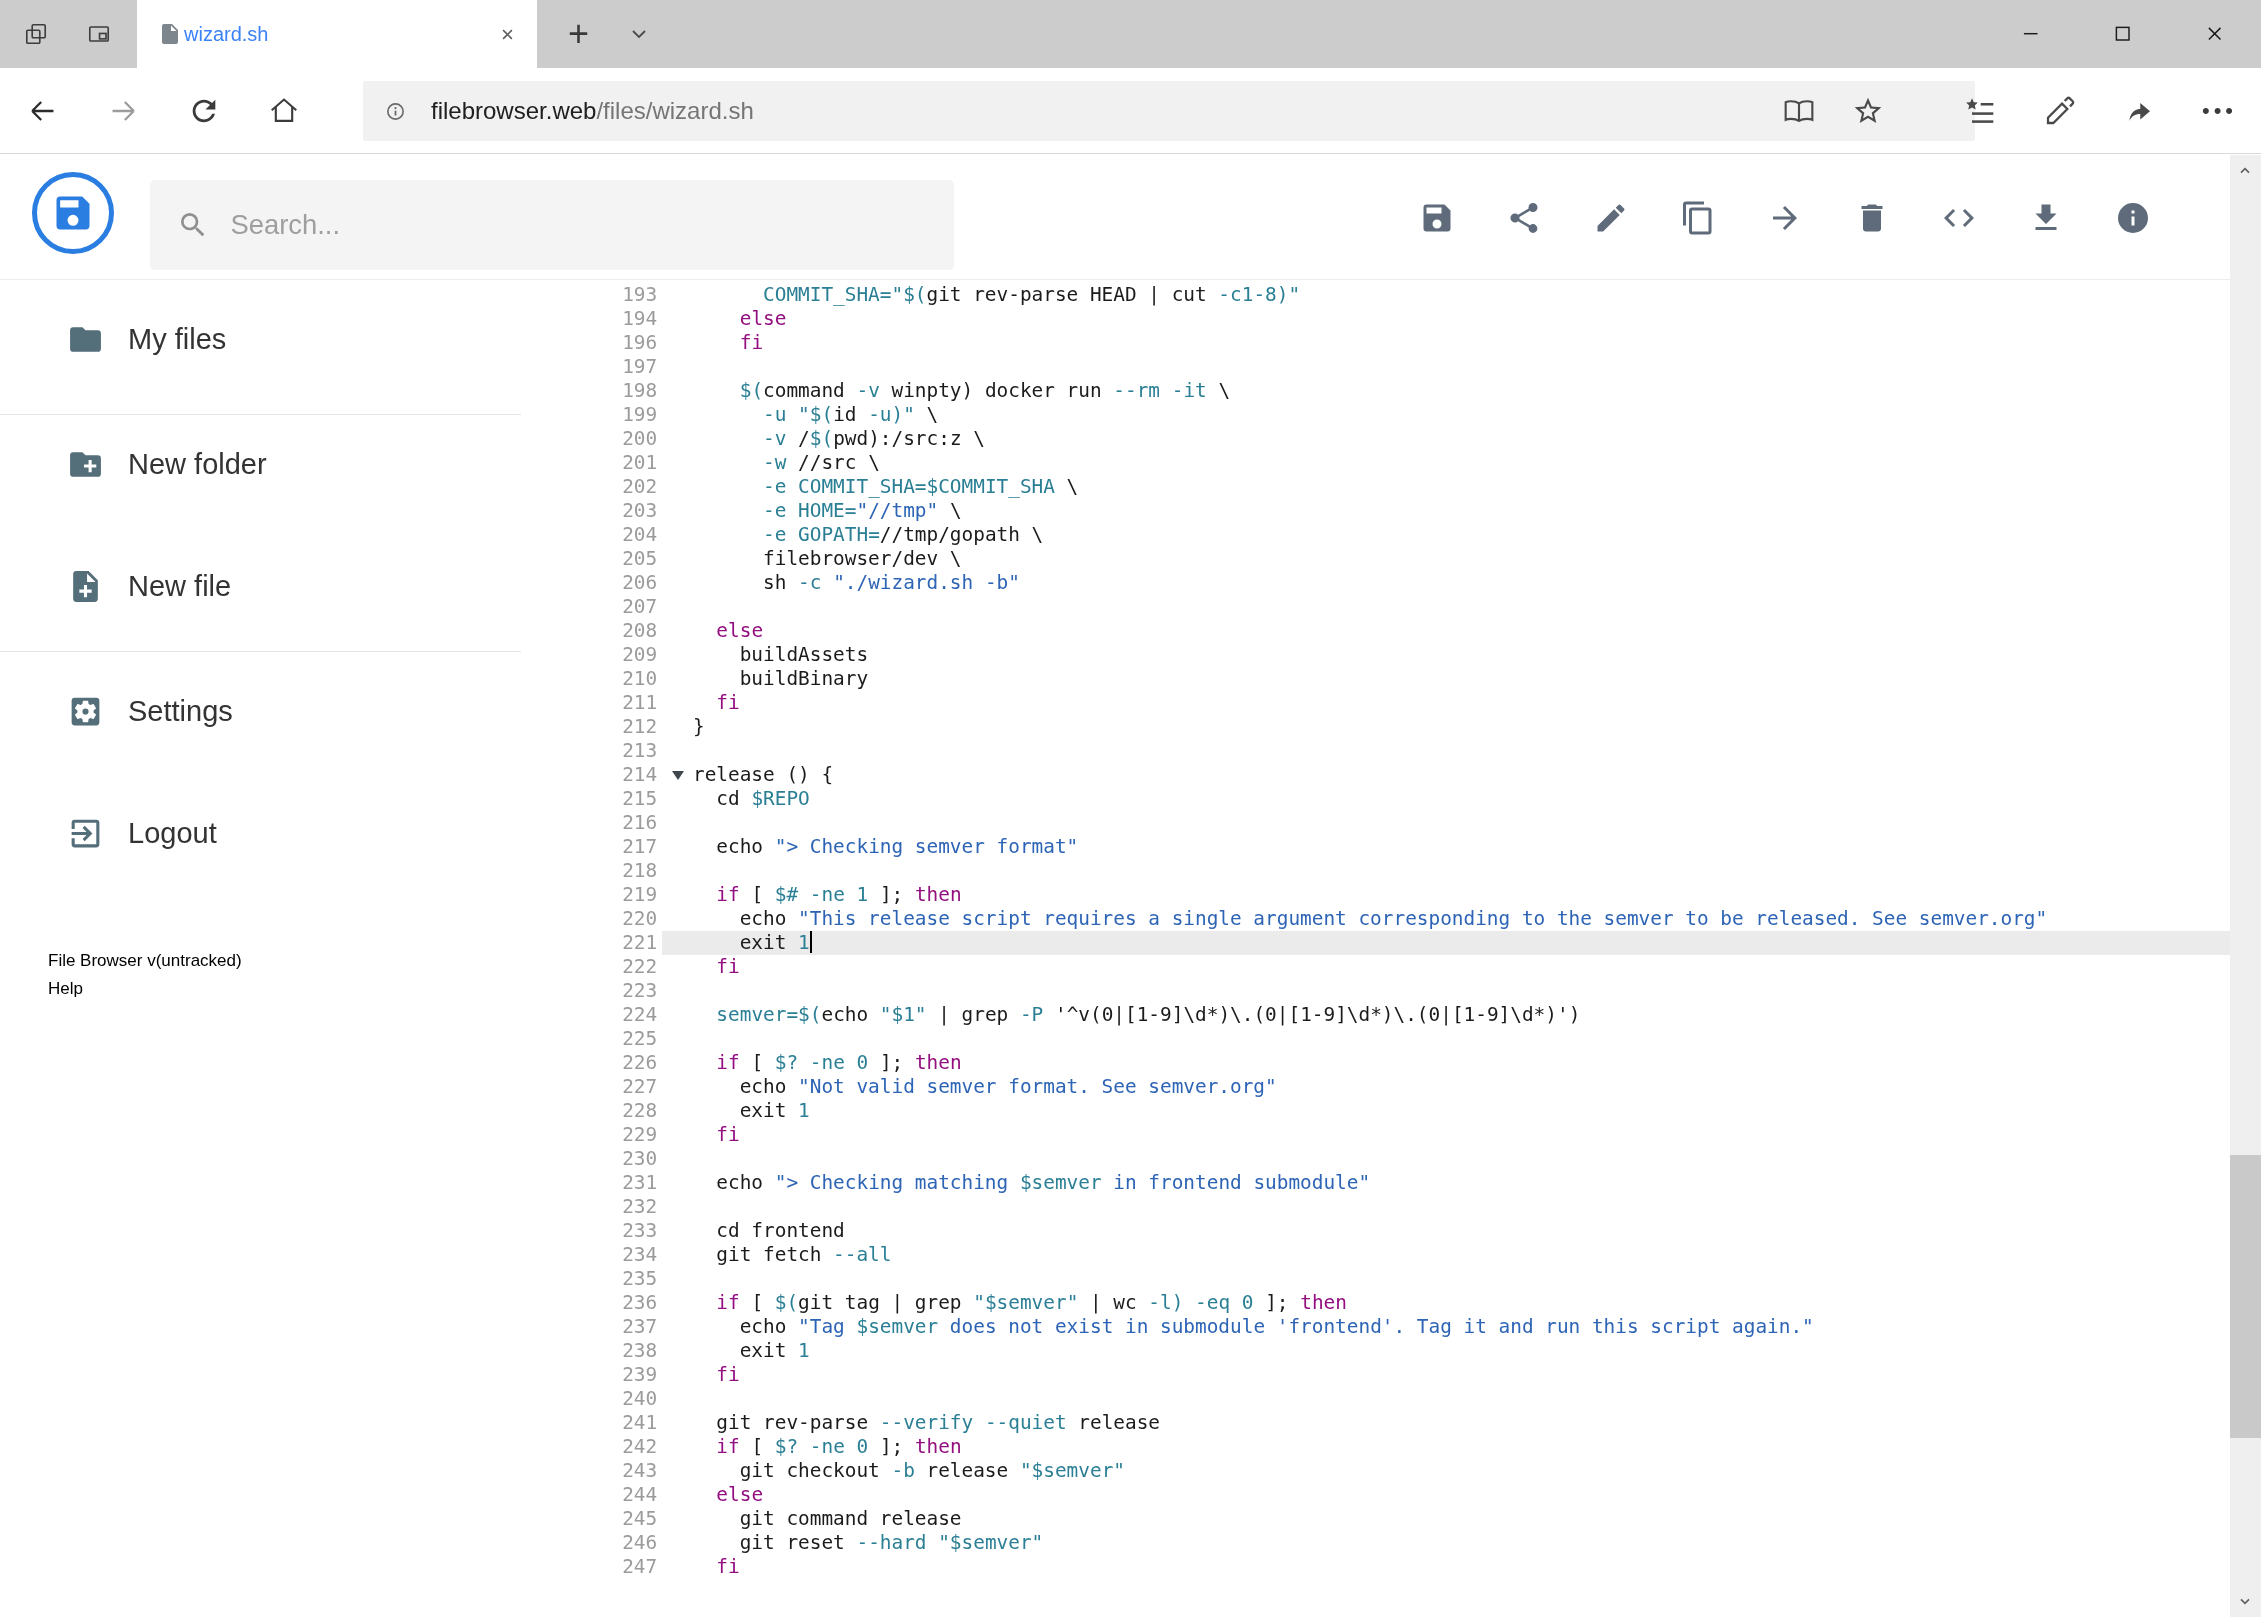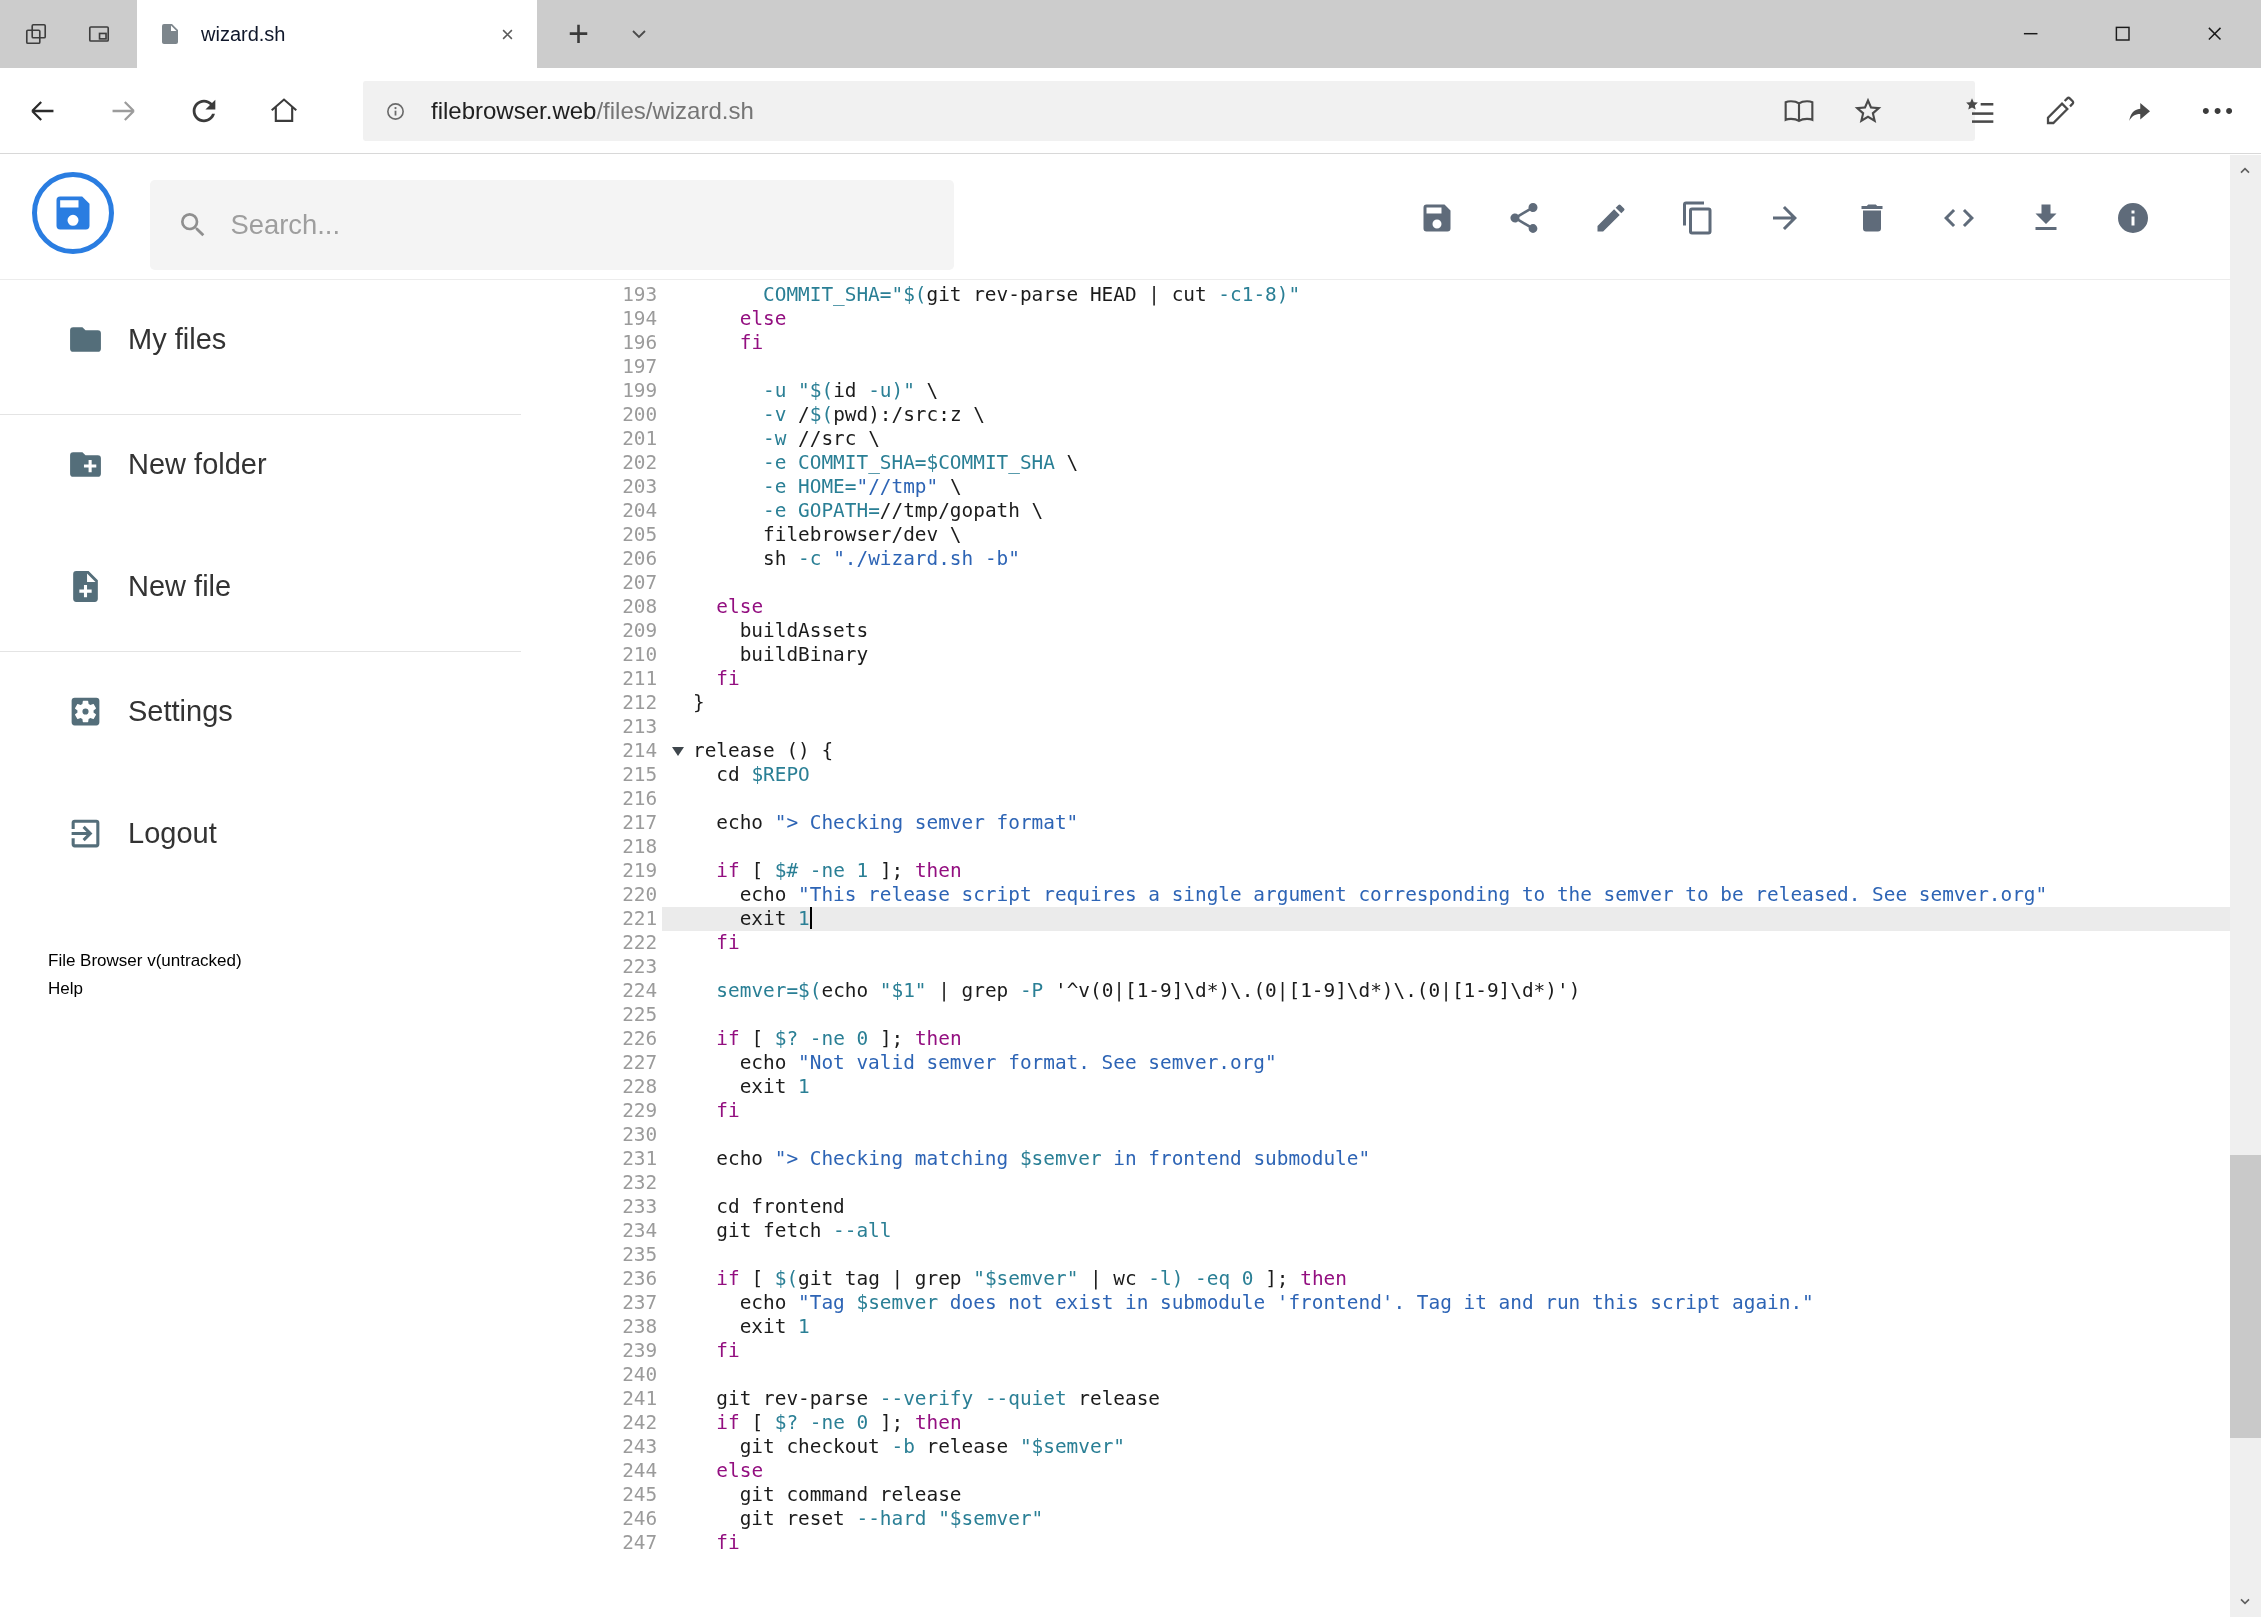--- a/index.html
+++ b/index.html
@@ -11,21 +11,21 @@
     --t0:#1b1b1b; --t1:#930f80; --t2:#2a7f95; --t3:#2d64b5; --active-bg:#ebebeb;
   }
   svg { display:block; }
 
   
   .tabbar { position:absolute; top:0; left:0; right:0; height:68px; background:#cccccc; }
   .tab-left-icons { position:absolute; left:11.3px; top:0; height:68px; display:flex; align-items:center; gap:13px; }
   .tl-btn { width:50px; height:57px; display:flex; align-items:center; justify-content:center; color:#3d3d3d; }
   .tab { position:absolute; left:137px; top:0; width:400px; height:68px; background:#ffffff;
          display:flex; align-items:center; padding:0 14.5px 0 21px; }
-  .tab-title { flex:1; margin-left:19px; font-size:20px; color:#0f172a; white-space:nowrap; overflow:hidden; }
+  .tab-title { flex:1; margin-left:2px; font-size:20px; color:#3b82f6; white-space:nowrap; overflow:hidden; }
   .tab-close { width:31px; height:31px; display:flex; align-items:center; justify-content:center; }
   .newtab-btn { position:absolute; left:555px; top:0; width:47px; height:68px; display:flex; align-items:center; justify-content:center;
                 font-size:36px; font-weight:300; color:#3a3a3a; line-height:1; }
   .tabchevron-btn { position:absolute; left:614px; top:0; width:50px; height:68px; display:flex; align-items:center; justify-content:center; }
   .win-controls { position:absolute; right:0; top:0; height:68px; display:flex; }
   .win-btn { width:92px; height:68px; display:flex; align-items:center; justify-content:center; color:#1a1a1a; }
 
   
   .navbar { position:absolute; top:68px; left:0; right:0; height:86px; background:#fff; border-bottom:0.8px solid #d8d8d8; }
   .nav-btn { position:absolute; top:17px; width:52px; height:52px; display:flex; align-items:center; justify-content:center; }
@@ -348,20 +348,24 @@
       </div>
       <div class="cl">
         <span class="g">196</span>
         <span class="c"><span class="t0">    </span><span class="t1">fi</span></span>
       </div>
       <div class="cl">
         <span class="g">197</span>
         <span class="c"></span>
       </div>
       <div class="cl">
+        <span class="g">198</span>
+        <span class="c"><span class="t0">    </span><span class="t2">$(</span><span class="t0">command </span><span class="t2">-v</span><span class="t0"> winpty) docker run </span><span class="t2">--rm</span><span class="t0"> </span><span class="t2">-it</span><span class="t0"> \</span></span>
+      </div>
+      <div class="cl">
         <span class="g">199</span>
         <span class="c"><span class="t0">      </span><span class="t2">-u</span><span class="t0"> </span><span class="t2">"$(</span><span class="t0">id </span><span class="t2">-u</span><span class="t2">)"</span><span class="t0"> \</span></span>
       </div>
       <div class="cl">
         <span class="g">200</span>
         <span class="c"><span class="t0">      </span><span class="t2">-v</span><span class="t0"> /</span><span class="t2">$(</span><span class="t0">pwd</span><span class="t0">):/src:z \</span></span>
       </div>
       <div class="cl">
         <span class="g">201</span>
         <span class="c"><span class="t0">      </span><span class="t2">-w</span><span class="t0"> //src \</span></span>

